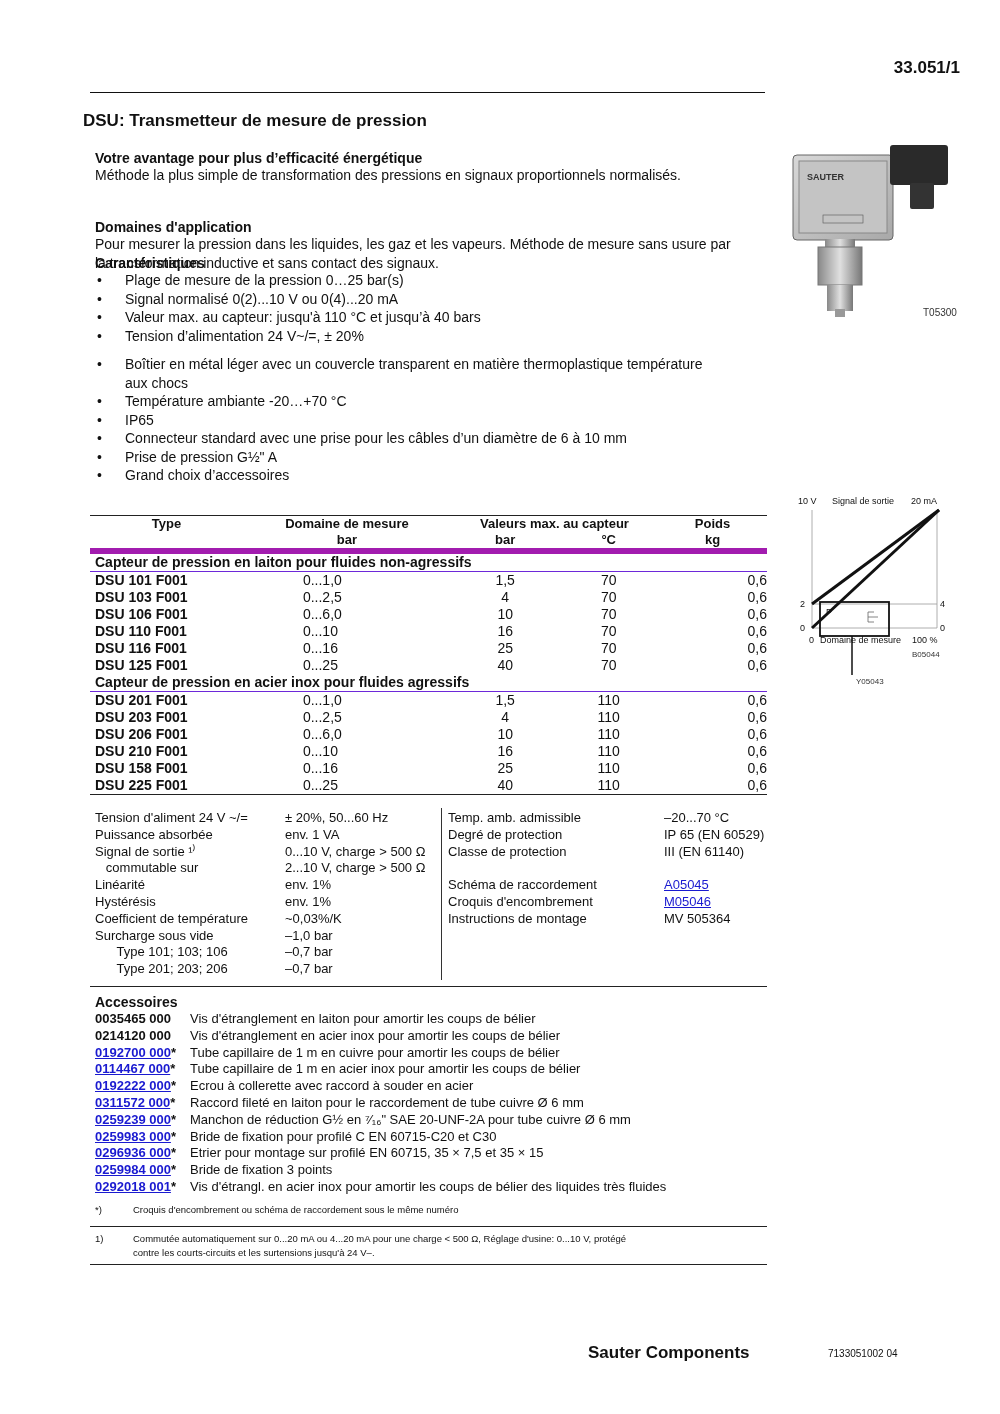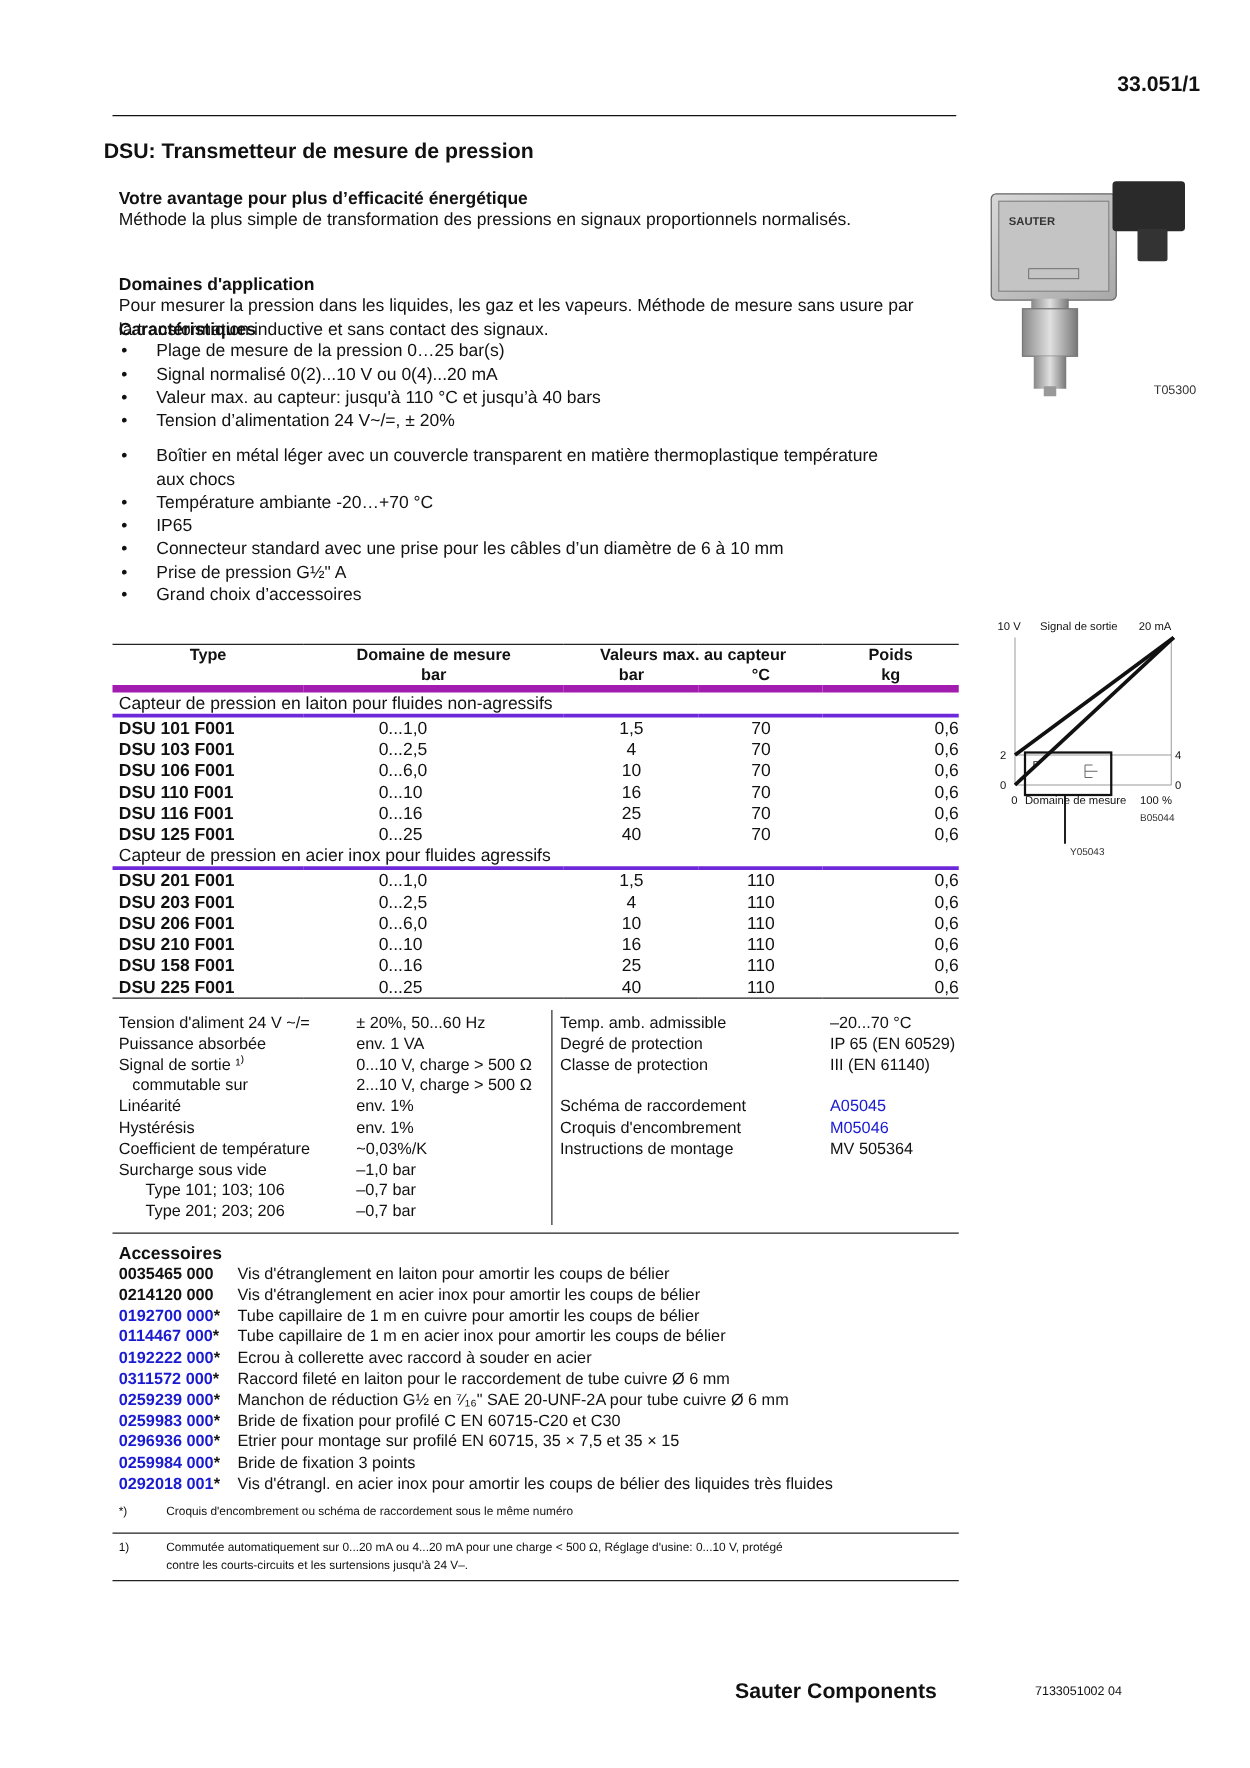--- a/index.html
+++ b/index.html
@@ -16,40 +16,40 @@
   ul.bl li { position: relative; padding-left: 30px; line-height: 18.5px; }
   ul.bl li::before { content: "\2022"; position: absolute; left: 2px; top: 0; }
   .photo { left: 785px; top: 135px; width: 180px; height: 190px; }
   .photo-cap { left: 923px; top: 307px; font-size: 10px; color: #333; }
 
   
   table.t { border-collapse: collapse; font-size: 14px; position: absolute; left: 90px; top: 515px; width: 677px; }
   table.t td { padding: 0; height: 17px; line-height: 17px; }
   .t .hdr td { font-weight: bold; font-size: 13px; text-align: center; height: 16px; line-height: 16px; }
   .t .hdr2 td { border-bottom: 6px solid #a21caf; }
-  .t .grp td { padding-left: 5px; border-bottom: 3px solid #6d28d9; }
+  .t .grp td { padding-left: 5px; border-bottom: 1px solid #6d28d9; font-weight: bold; }
   .t .type { font-weight: bold; padding-left: 5px; width: 150px; }
   .t .rng { width: 150px; text-align: left; padding-left: 60px; }
   .t .bar { width: 110px; text-align: center; }
   .t .deg { width: 100px; text-align: center; }
   .t .kg  { width: 80px; text-align: right; padding-left: 30px; }
   .t .toprow td { border-top: 1.5px solid #222; }
   .t .last td { border-bottom: 1.5px solid #222; }
 
   
   .specs { left: 95px; top: 810px; font-size: 13px; line-height: 16.8px; }
   .specs .row { display: flex; }
   .specs .lab { width: 190px; }
   .specs .val { width: 160px; }
   .specs2 { left: 448px; top: 810px; font-size: 13px; line-height: 16.8px; }
   .specs2 .row { display: flex; gap: 36px; }
   .specs2 .lab { width: 180px; }
   .vsep { left: 441px; top: 808px; height: 172px; border-left: 1.5px solid #333; }
   .midrule { left: 90px; top: 986px; width: 677px; border-top: 1.5px solid #222; }
-  .blue { color: #1a1ad0; }
+  .blue { color: #1a1ad0; text-decoration: underline; }
 
   .acc { left: 95px; top: 994px; }
   .acc .h { font-size: 14px; font-weight: bold; line-height: 17px; }
   .acc .row { display: flex; font-size: 13px; line-height: 16.8px; }
   .acc .code { width: 95px; font-weight: bold; }
   .acc .code .star { color: #111; }
 
   .fn1 { left: 95px; top: 1204px; font-size: 9.5px; }
   .fn1 .m, .fn2 .m { display: inline-block; width: 38px; }
   .rule2 { left: 90px; top: 1226px; width: 677px; border-top: 1.2px solid #222; }

